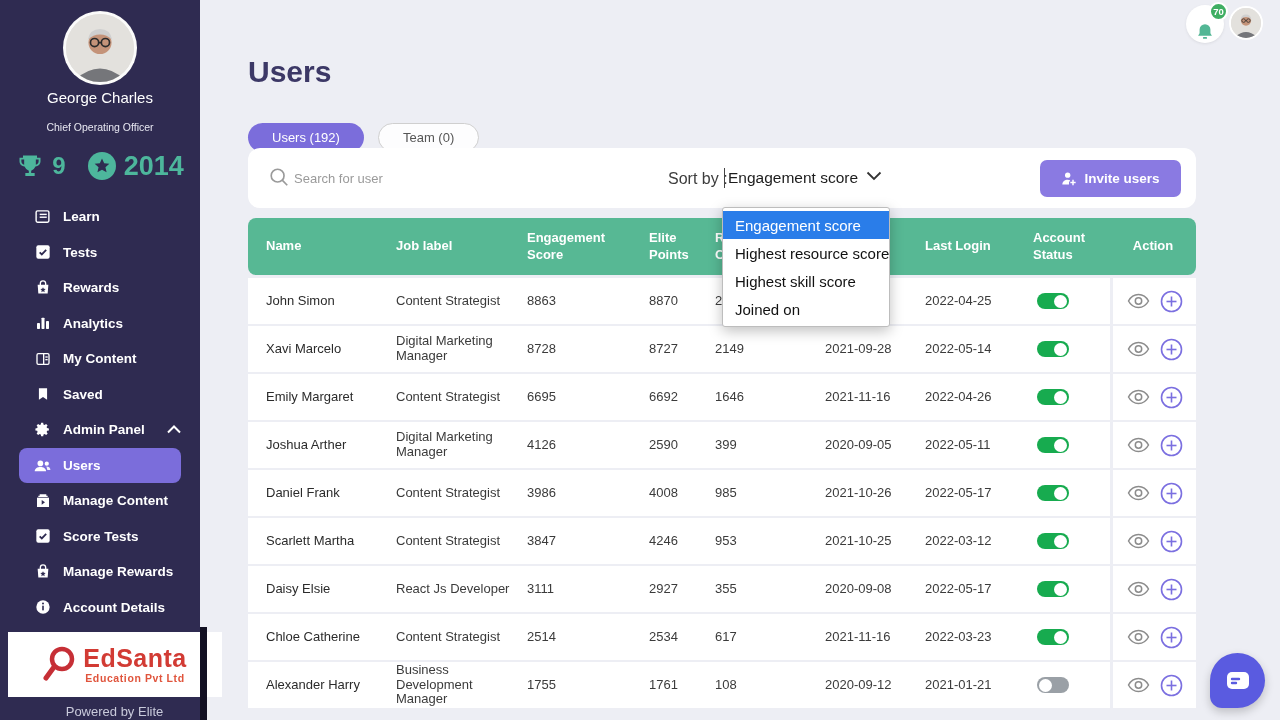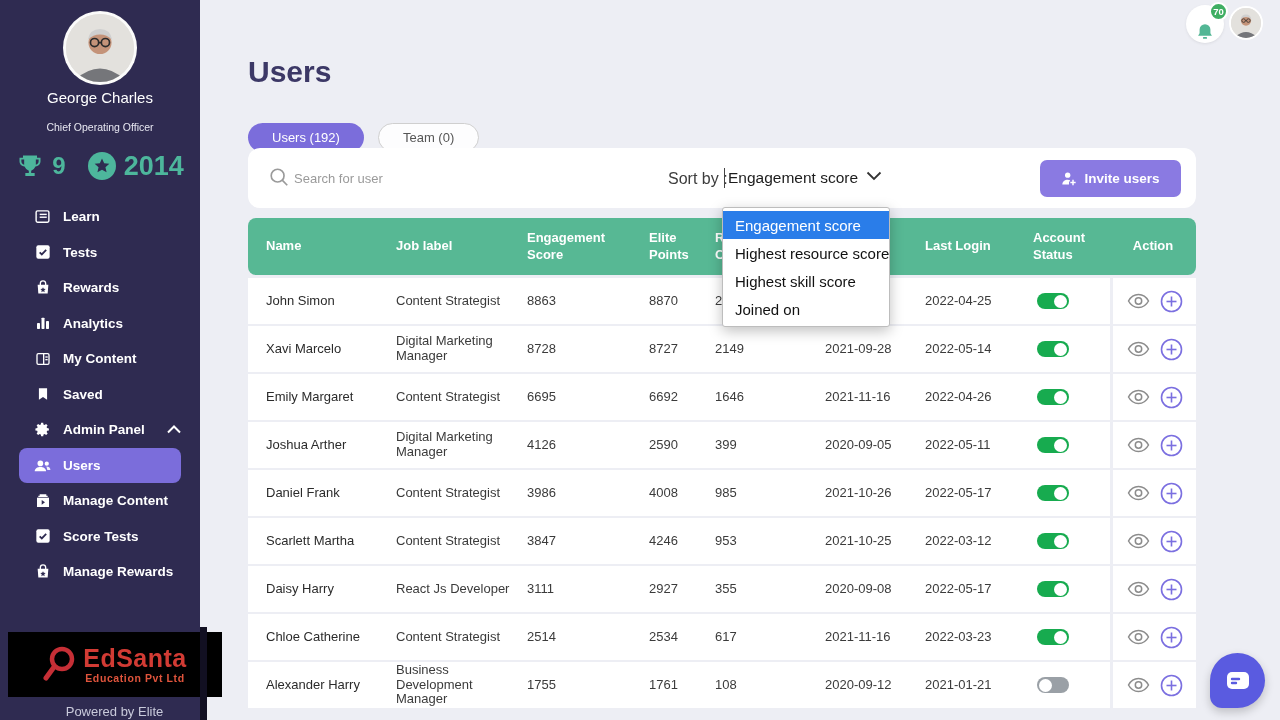--- a/index.html
+++ b/index.html
@@ -15,21 +15,21 @@
   .stats{position:absolute;top:146px;width:200px;height:40px;display:flex;align-items:center;justify-content:center;gap:8px;color:#4db69c;}
   .stat-num{font-size:24px;font-weight:800;}
   .stat-year{font-size:27px;font-weight:800;}
   .star-badge{width:28px;height:28px;border-radius:50%;background:#4db69c;display:flex;align-items:center;justify-content:center;}
   .menu{position:absolute;top:199px;left:0;width:200px;}
   .menu-item{height:35.5px;margin:0 19px;display:flex;align-items:center;padding-left:15px;gap:12px;border-radius:8px;cursor:pointer;}
   .menu-item .lbl{font-size:13.5px;font-weight:600;color:#fff;}
   .menu-item.active{background:#7b6ddb;}
   .mi-icon{width:17px;height:17px;display:flex;align-items:center;justify-content:center;flex:0 0 17px;}
   .chev-up{margin-left:10px;display:flex;}
-  .edsanta{position:absolute;left:8px;top:632px;width:214px;height:65px;background:#000000;display:flex;align-items:center;justify-content:center;gap:6px;}
+  .edsanta{position:absolute;left:8px;top:632px;width:214px;height:65px;background:#ffffff;display:flex;align-items:center;justify-content:center;gap:6px;}
   .eds-text{display:flex;flex-direction:column;align-items:center;line-height:1;}
   .eds-brand{font-size:25px;font-weight:800;color:#d23b34;letter-spacing:.5px;}
   .eds-sub{font-size:10.5px;font-weight:700;color:#e0543c;letter-spacing:.6px;margin-top:2px;}
   .powered{position:absolute;top:704px;width:229px;text-align:center;font-size:13px;color:#c9cadb;}
 
   
   .bell-wrap{position:absolute;left:1186px;top:5px;width:38px;height:38px;background:#fff;border-radius:50%;display:flex;align-items:flex-end;justify-content:center;box-shadow:0 1px 3px rgba(0,0,0,.08);cursor:pointer;}
   .badge{position:absolute;top:-3px;right:-4px;min-width:19px;height:19px;border-radius:10px;background:#3fae63;border:2px solid #fff;color:#fff;font-size:9.5px;font-weight:700;display:flex;align-items:center;justify-content:center;padding:0 2px;}
   .avatar-sm{position:absolute;left:1229px;top:6px;width:34px;height:34px;border-radius:50%;overflow:hidden;border:2px solid #fff;background:#e3e1dd;cursor:pointer;}
 
@@ -219,20 +219,30 @@
     </div>
     <div class="menu-item">
       <span class="mi-icon">
           <svg width="16" height="17" viewBox="0 0 24 24">
             <path d="M4 8h16l-1 13H5z" fill="#fff"></path>
             <path d="M8 9V6a4 4 0 0 1 8 0v3" stroke="#fff" stroke-width="2" fill="none"></path>
             <path d="M12 11.5l1.2 2.5 2.8.3-2.1 1.9.6 2.8-2.5-1.4-2.5 1.4.6-2.8-2.1-1.9 2.8-.3z" fill="#2f2b51"></path>
           </svg>
         </span>
       <span class="lbl">Manage Rewards</span>
+    </div>
+    <div class="menu-item">
+      <span class="mi-icon">
+          <svg width="16" height="16" viewBox="0 0 24 24">
+            <circle cx="12" cy="12" r="10" fill="#fff"></circle>
+            <rect x="10.8" y="10" width="2.4" height="7" fill="#2f2b51"></rect>
+            <circle cx="12" cy="6.8" r="1.5" fill="#2f2b51"></circle>
+          </svg>
+        </span>
+      <span class="lbl">Account Details</span>
     </div>
   </div>
 
   <div class="edsanta">
     <svg width="34" height="40" viewBox="0 0 34 40">
       <circle cx="19" cy="14" r="10" fill="none" stroke="#c62f36" stroke-width="4.5"></circle>
       <line x1="11" y1="22" x2="3" y2="33" stroke="#c62f36" stroke-width="5" stroke-linecap="round"></line>
     </svg>
     <span class="eds-text">
       <span class="eds-brand">EdSanta</span>
@@ -485,21 +495,21 @@
         <svg width="23" height="23" viewBox="0 0 23 23" fill="none" stroke="#7b6fe0" stroke-width="1.6">
           <circle cx="11.5" cy="11.5" r="10"></circle>
           <line x1="11.5" y1="6.5" x2="11.5" y2="16.5"></line>
               <line x1="6.5" y1="11.5" x2="16.5" y2="11.5"></line>
         </svg>
       </button>
     </div>
   </div>
 
   <div class="trow row">
-    <div class="td c-name">Daisy Harry</div>
+    <div class="td c-name">Daisy Elsie</div>
     <div class="td">React Js Developer</div>
     <div class="td">3111</div>
     <div class="td">2927</div>
     <div class="td">355</div>
     <div class="td">2020-09-08</div>
     <div class="td">2022-05-17</div>
     <div class="td c-status">
       <span class="toggle on">
             <span class="knob"></span>
           </span>

